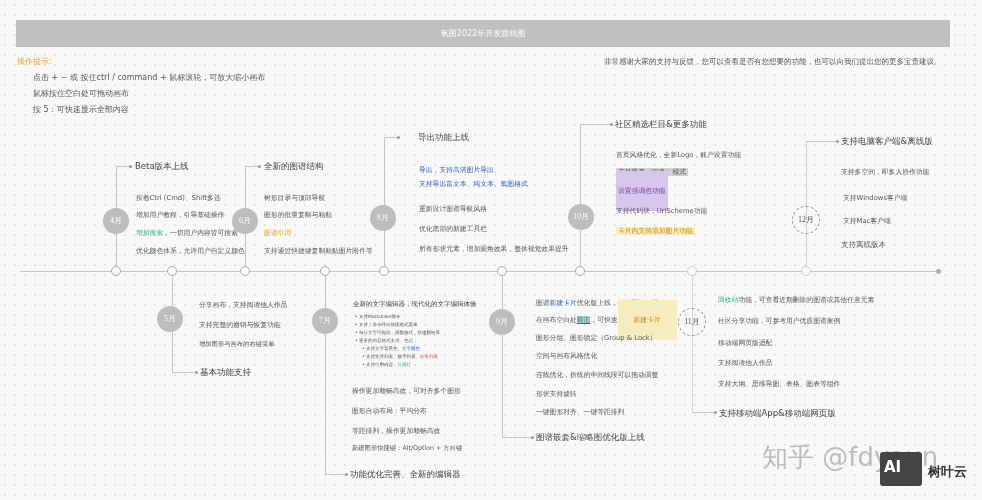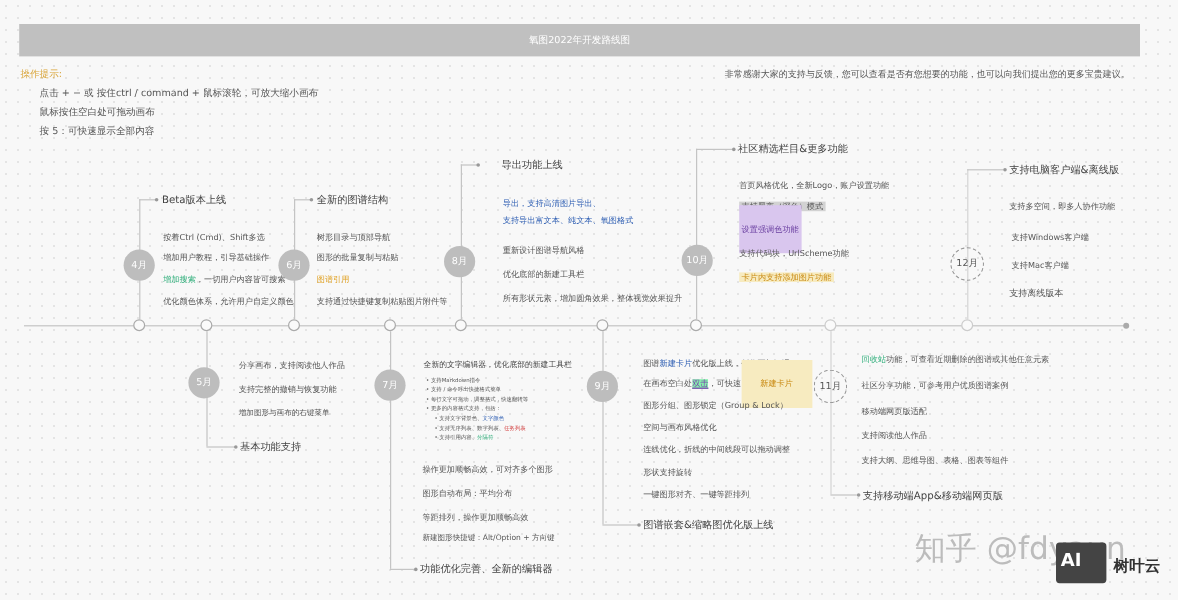--- a/index.html
+++ b/index.html
@@ -15,21 +15,21 @@
     .banner { left:16px; top:20px; width:934px; height:27px; background:#c0c0c0; color:#fff; font-size:8px; text-align:center; line-height:27px; }
     .tip-title { left:17px; top:56px; font-size:8px; color:#d9a53a; }
     .tip { left:17px; font-size:8px; color:#555; white-space:nowrap;margin-left:16px; }
     .thanks { left:604px; top:57px; font-size:7.5px; color:#555; white-space:nowrap; }
     .axis { left:20px; top:271px; width:918px; height:1px; background:#c4c4c4; }
     .axis-end { left:936px; top:269px; width:5px; height:5px; border-radius:50%; background:#aaa; }
     .node { width:8px; height:8px; border:1px solid #aaa; border-radius:50%; background:#fafafa; }
     .node.light { border-color:#ccc; }
     .vline { width:1px; background:#c4c4c4; }
     .hline { height:1px; background:#c4c4c4; }
-    .month { width:26px; height:26px; border-radius:50%; background:#bdbdbd; color:#fff; font-size:8px; text-align:center; line-height:26px; }
+    .month { width:26px; height:26px; border-radius:50%; background:#bdbdbd; color:#fff; font-size:8px; text-align:center; line-height:26px;font-family:Liberation Serif, serif; }
     .month.dashed { background:transparent; border:1px dashed #999; color:#555; }
     .arrow-dot { width:3px; height:3px; border-radius:50%; background:#999; }
     .title { font-size:8.5px; color:#444; white-space:nowrap; }
     .item { font-size:6.8px; color:#555; white-space:nowrap; }
     .item.small { font-size:4.5px; }
     .green { color:#2fae7a; }
     .orange { color:#e0a020; }
     .blue { color:#2f5fb3; }
     .hl-gray { background:#d2d2d2; padding:0 2px; }
     .hl-purple { background:#d9c6ee; padding:16px 2px; }
@@ -92,21 +92,21 @@
 <div class="abs item" style="left:264px;top:193px">树形目录与顶部导航</div>
 <div class="abs item" style="left:264px;top:210px">图形的批量复制与粘贴</div>
 <div class="abs item orange" style="left:264px;top:228px">图谱引用</div>
 <div class="abs item" style="left:264px;top:246px">支持通过快捷键复制粘贴图片附件等</div>
 
 <div class="abs vline" style="left:325px;top:276px;height:198px"></div>
 <div class="abs hline" style="left:325px;top:474px;width:20px"></div>
 <div class="abs arrow-dot" style="left:345px;top:473px"></div>
 <div class="abs title" style="left:350px;top:469px">功能优化完善、全新的编辑器</div>
 <div class="abs month" style="left:312px;top:308px">7月</div>
-<div class="abs item" style="left:353px;top:300px;font-size:6.5px;color:#444">全新的文字编辑器，优化底部的新建工具栏</div>
+<div class="abs item" style="left:353px;top:300px;font-size:6.5px;color:#444">全新的文字编辑器，现代化的文字编辑体验</div>
 <div class="abs item small bullet" style="left:355px;top:314px">支持Markdown指令</div>
 <div class="abs item small bullet" style="left:355px;top:322px">支持 / 命令呼出快捷格式菜单</div>
 <div class="abs item small bullet" style="left:355px;top:330px">每行文字可拖动，调整格式，快速翻转等</div>
 <div class="abs item small bullet" style="left:355px;top:338px">更多的内容格式支持，包括：</div>
 <div class="abs item small bullet" style="left:362px;top:346px"><span>支持文字背景色、</span><span class="blue">文字颜色</span></div>
 <div class="abs item small bullet" style="left:362px;top:354px"><span>支持无序列表、数字列表、</span><span class="hl-red">任务列表</span></div>
 <div class="abs item small bullet" style="left:362px;top:362px"><span>支持引用内容、</span><span class="green">分隔符</span></div>
 <div class="abs item" style="left:352px;top:386px">操作更加顺畅高效，可对齐多个图形</div>
 <div class="abs item" style="left:352px;top:406px">图形自动布局：平均分布</div>
 <div class="abs item" style="left:352px;top:426px">等距排列，操作更加顺畅高效</div>

